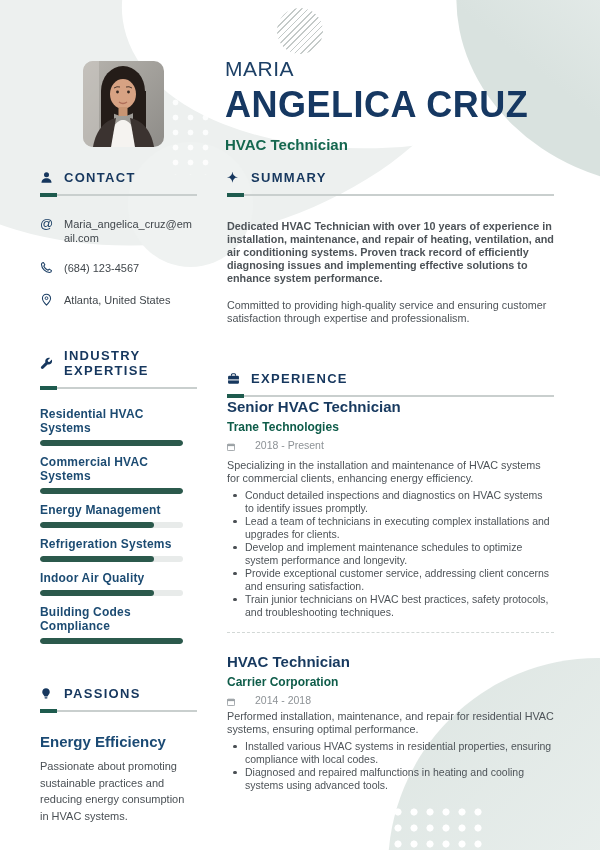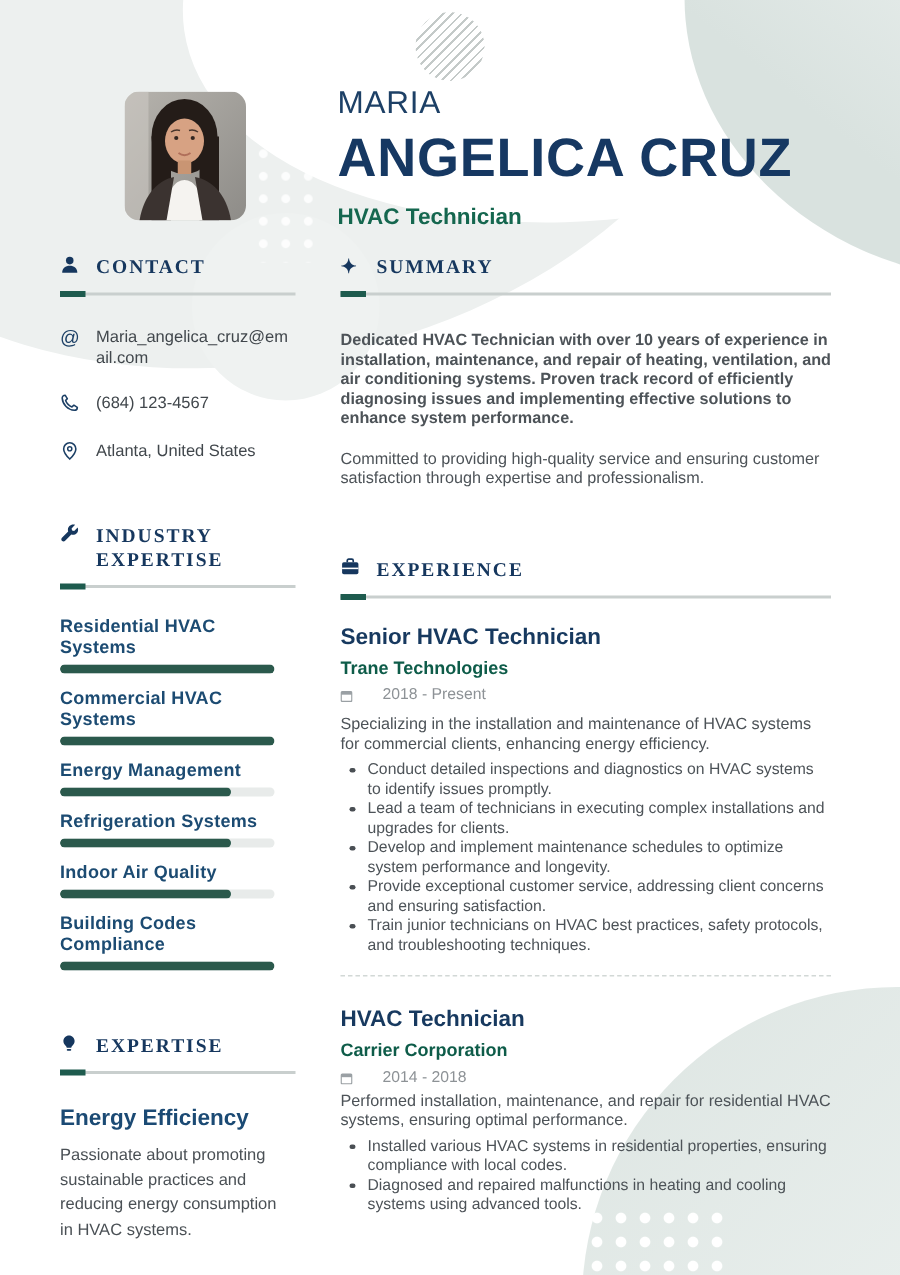--- a/index.html
+++ b/index.html
@@ -30,22 +30,22 @@
   
   .photo { position:absolute; left:83px; top:61px; width:81px; height:86px; border-radius:10px;
            overflow:hidden; z-index:2; }
   .photo svg { display:block; width:100%; height:100%; }
   .name-block { position:absolute; left:225px; top:57px; z-index:2; }
   .first-name { font-size:21px; font-weight:400; color:#1d4066; letter-spacing:.5px; }
   .last-name  { font-size:36px; font-weight:800; color:#163862; letter-spacing:.5px; margin-top:3px; }
   .job-title-header { font-size:15px; font-weight:700; color:#15674f; margin-top:10px; }
 
   
-  .sec-head { display:flex; align-items:flex-start; gap:9px; color:#16375e; font-weight:800;
-              font-size:13px; letter-spacing:1.3px;font-family:Liberation Serif, serif; }
+  .sec-head { display:flex; align-items:center; gap:9px; color:#16375e; font-weight:800;
+              font-size:13px; letter-spacing:1.3px; }
   .sec-head .ic { width:15px; flex:none; display:flex; justify-content:flex-start; align-items:center;
                   font-size:13px; color:#16375e; }
   .sec-rule { position:relative; height:4px; margin-top:8px; }
   .sec-rule::after { content:""; position:absolute; left:0; right:0; top:1px; height:2px; background:#c9cfce; }
   .sec-rule::before { content:""; position:absolute; left:0; top:0; width:17px; height:4px; background:#1e5b4e; z-index:1; }
   .dashed-rule { border-top:1px dashed #d2d8d6; height:0; }
 
   
   .sidebar { position:absolute; left:40px; top:170px; width:157px; z-index:2; }
   .contact-list { margin-top:20px; }
@@ -62,21 +62,21 @@
   .passion-title { margin-top:20px; font-size:15px; font-weight:700; color:#1b4a74; }
   .passion-text { margin-top:8px; font-size:11px; line-height:16.5px; color:#4a5055; width:150px; }
 
   
   .main { position:absolute; left:227px; top:170px; width:327px; z-index:2; }
   .body-text { font-size:10.8px; line-height:13px; color:#4d5358; }
   .summary-p1 { margin-top:23px;font-weight:bold; }
   .summary-p2 { margin-top:14px; }
   .sec-experience { margin-top:46px; }
   .job { }
-  .job-1 { margin-top:16px; }
+  .job-1 { }
   .job-sep { margin:14px 0 0 0; }
   .job-2-block { margin-top:20px; }
   .job-title { font-size:15px; font-weight:700; color:#17395f; line-height:18px; }
   .company { margin-top:4px; font-size:12px; font-weight:700; color:#0e5c49; line-height:14px; }
   .dates { margin-top:6px; display:flex; align-items:center; gap:20px; font-size:10.5px; color:#8d9296; line-height:11px; }
   .dates .cal { width:8px; height:8px; flex:none; }
   .job-desc { margin-top:8px; }
   .job-desc.tight { margin-top:4px; }
   .bullets { margin-top:4px; list-style:none; }
   .bullets li { position:relative; padding-left:18px; font-size:10.5px; line-height:12.5px; color:#4d5358; margin-bottom:1px; }
@@ -220,21 +220,21 @@
     </section>
 
     <section class="sec-passions">
       <div class="sec-head">
         <span class="ic">
           <svg width="12" height="13" viewBox="0 0 16 16">
               <path d="M8,1 C5.2,1 3,3.2 3,6 C3,7.9 4,9.2 5,10.2 C5.6,10.8 6,11.3 6,12 L10,12 C10,11.3 10.4,10.8 11,10.2 C12,9.2 13,7.9 13,6 C13,3.2 10.8,1 8,1 Z" fill="#16375e"></path>
               <rect x="6" y="13" width="4" height="1.6" rx="0.8" fill="#16375e"></rect>
             </svg>
         </span>
-        <span>EXPERTISE</span>
+        <span>PASSIONS</span>
       </div>
       <div class="sec-rule"></div>
 
       <div>
         <div class="passion-title">Energy Efficiency</div>
         <div class="passion-text">Passionate about promoting sustainable practices and reducing energy consumption in HVAC systems.</div>
       </div>
 
     </section>
   </aside>

